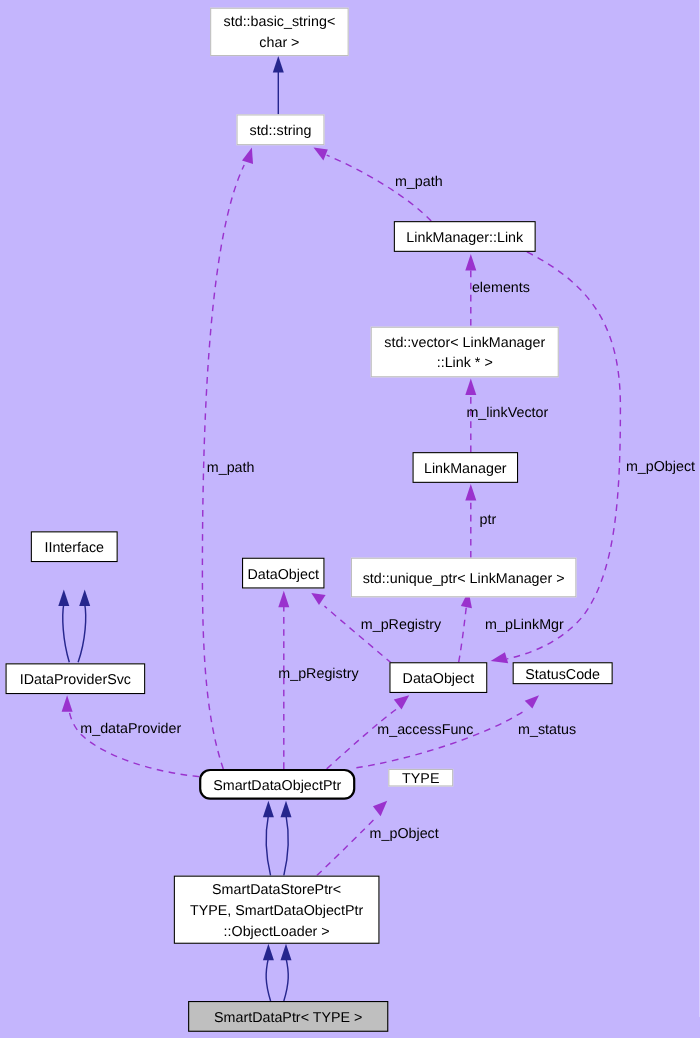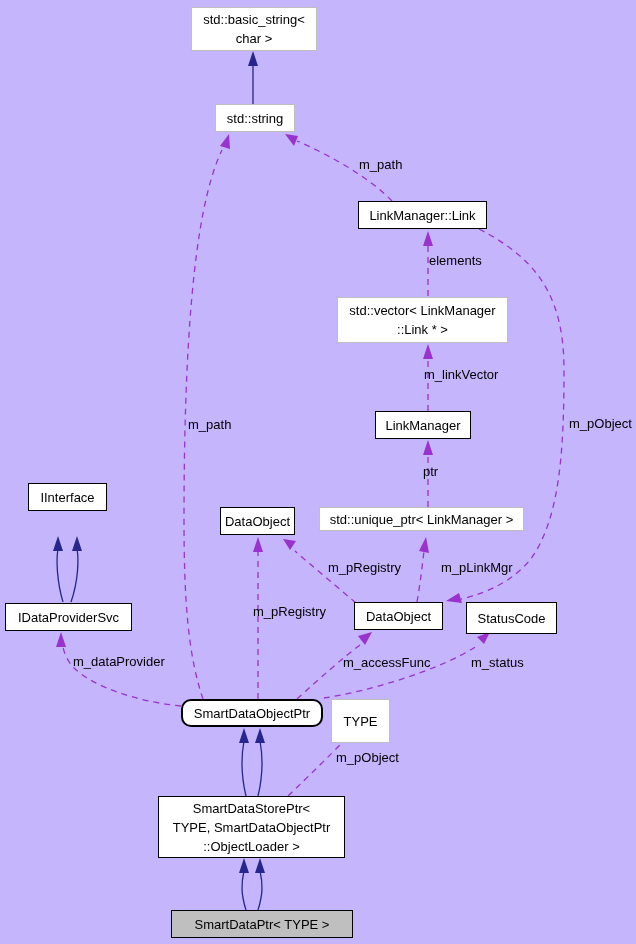--- a/index.html
+++ b/index.html
@@ -107,49 +107,49 @@
 
   <div class="node" style="left:358px;top:201px;width:129px;height:28px;">LinkManager::Link</div>
 
   <div class="node ext" style="left:337px;top:297px;width:171px;height:46px;">std::vector&lt; LinkManager
 ::Link * &gt;</div>
 
   <div class="node" style="left:375px;top:411px;width:96px;height:28px;">LinkManager</div>
 
   <div class="node" style="left:220px;top:507px;width:75px;height:28px;">DataObject</div>
 
-  <div class="node ext" style="left:319px;top:507px;width:205px;height:24px;text-align:center;">std::unique_ptr&lt; LinkManager &gt;</div>
+  <div class="node ext" style="left:319px;top:507px;width:205px;height:36px;text-align:center;">std::unique_ptr&lt; LinkManager &gt;</div>
 
   <div class="node" style="left:28px;top:483px;width:79px;height:28px;">IInterface</div>
 
   <div class="node" style="left:5px;top:603px;width:127px;height:28px;">IDataProviderSvc</div>
 
   <div class="node" style="left:354px;top:602px;width:89px;height:28px;">DataObject</div>
 
-  <div class="node" style="left:466px;top:602px;width:91px;height:32px;">StatusCode</div>
+  <div class="node" style="left:466px;top:602px;width:91px;height:20px;">StatusCode</div>
 
   <div class="node bold" style="left:181px;top:699px;width:142px;height:28px;border-radius:10px;">SmartDataObjectPtr</div>
 
-  <div class="node ext" style="left:331px;top:699px;width:59px;height:44px;">TYPE</div>
+  <div class="node ext" style="left:353px;top:699px;width:59px;height:16px;">TYPE</div>
 
   <div class="node" style="left:158px;top:796px;width:187px;height:62px;">SmartDataStorePtr&lt;
 TYPE, SmartDataObjectPtr
 ::ObjectLoader &gt;</div>
 
   <div class="node hl" style="left:171px;top:910px;width:182px;height:28px;">SmartDataPtr&lt; TYPE &gt;</div>
 
   <div class="edge-label" style="left:359px;top:158px;">m_path</div>
 
   <div class="edge-label" style="left:188px;top:418px;">m_path</div>
 
   <div class="edge-label" style="left:429px;top:254px;">elements</div>
 
   <div class="edge-label" style="left:424px;top:368px;">m_linkVector</div>
 
-  <div class="edge-label" style="left:423px;top:465px;">ptr</div>
+  <div class="edge-label" style="left:436px;top:465px;">ptr</div>
 
   <div class="edge-label" style="left:569px;top:417px;">m_pObject</div>
 
   <div class="edge-label" style="left:328px;top:561px;">m_pRegistry</div>
 
   <div class="edge-label" style="left:413px;top:561px;margin-left:28px;">m_pLinkMgr</div>
 
   <div class="edge-label" style="left:253px;top:605px;">m_pRegistry</div>
 
   <div class="edge-label" style="left:73px;top:655px;">m_dataProvider</div>

